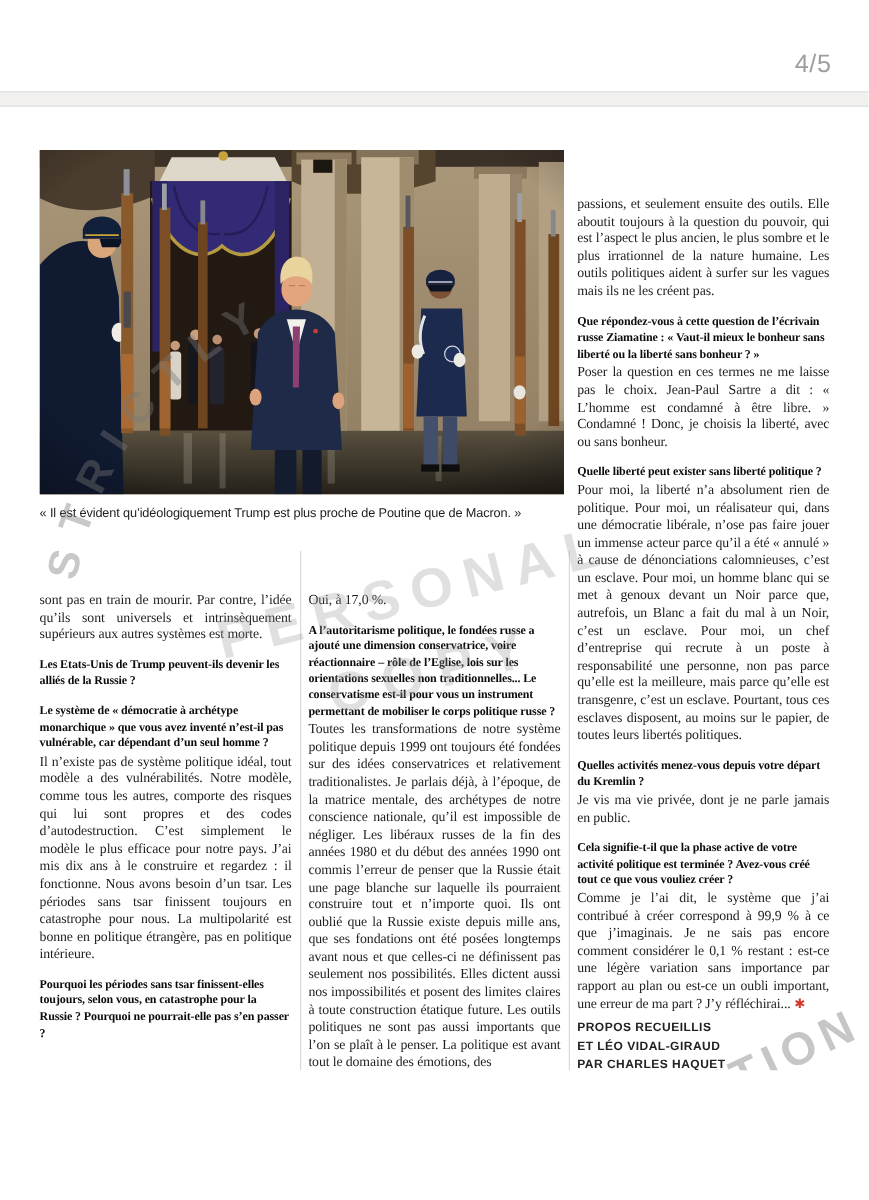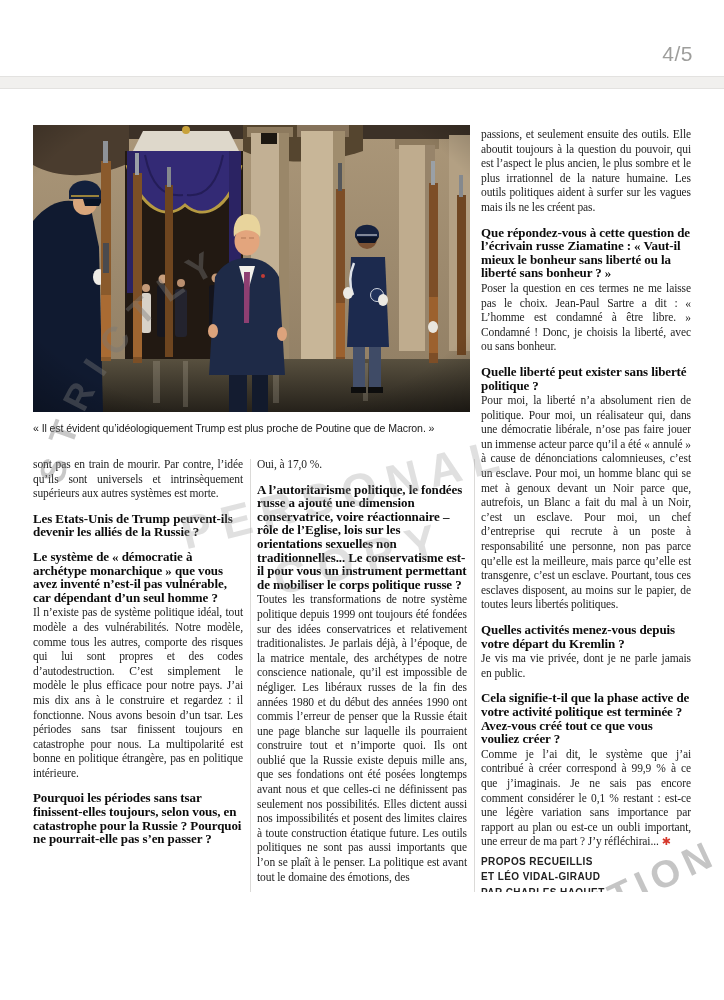--- a/index.html
+++ b/index.html
@@ -19,30 +19,30 @@
   }
   .photo {
     position:absolute; left:33px; top:125px; width:437px; height:287px;
     background:#9c8b70; overflow:hidden;
   }
   .caption {
     position:absolute; left:33px; top:422px; width:445px;
     font-family:"Liberation Sans", sans-serif; font-weight:400;
     font-size:10.6px; letter-spacing:-0.1px; color:#212121; white-space:nowrap;
   }
-  .col { position:absolute; width:210px; }
+  .col { position:absolute; width:210px;margin-top:36px; }
   .col-left   { left:33px;  top:457px; }
   .col-middle { left:257px; top:457px; }
   .col-right  { left:481px; top:127px; }
   .ans, .cont {
     margin:0; font-size:11.5px; line-height:14.6px; text-align:justify;
     letter-spacing:-0.1px; color:#1d1d1d;
   }
   .q {
-    margin:11px 0 1px 0; font-weight:700; font-size:13px; line-height:13.6px;
+    margin:11px 0 1px 0; font-weight:700; font-size:10px; line-height:13.6px;
     letter-spacing:-0.1px; color:#0c0c0c; text-align:left;
   }
   .q.first { margin-top:0; }
   .star { color:#d5372b; font-size:11px; padding-left:3px; letter-spacing:0; }
   .byline {
     margin-top:5px; text-align:left;
     font-family:"Liberation Sans", sans-serif; font-weight:700;
     font-size:10px; line-height:15.5px; letter-spacing:0.4px; color:#222222;
   }
   .divider {

